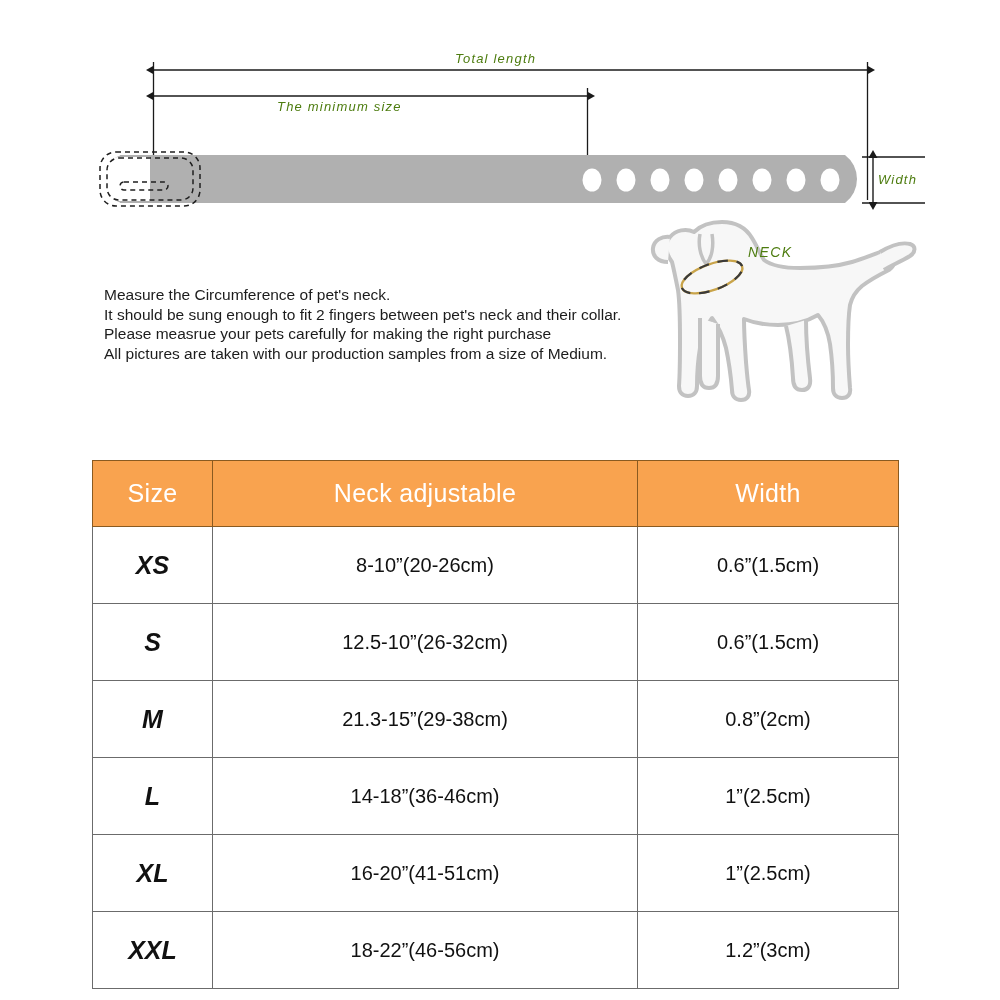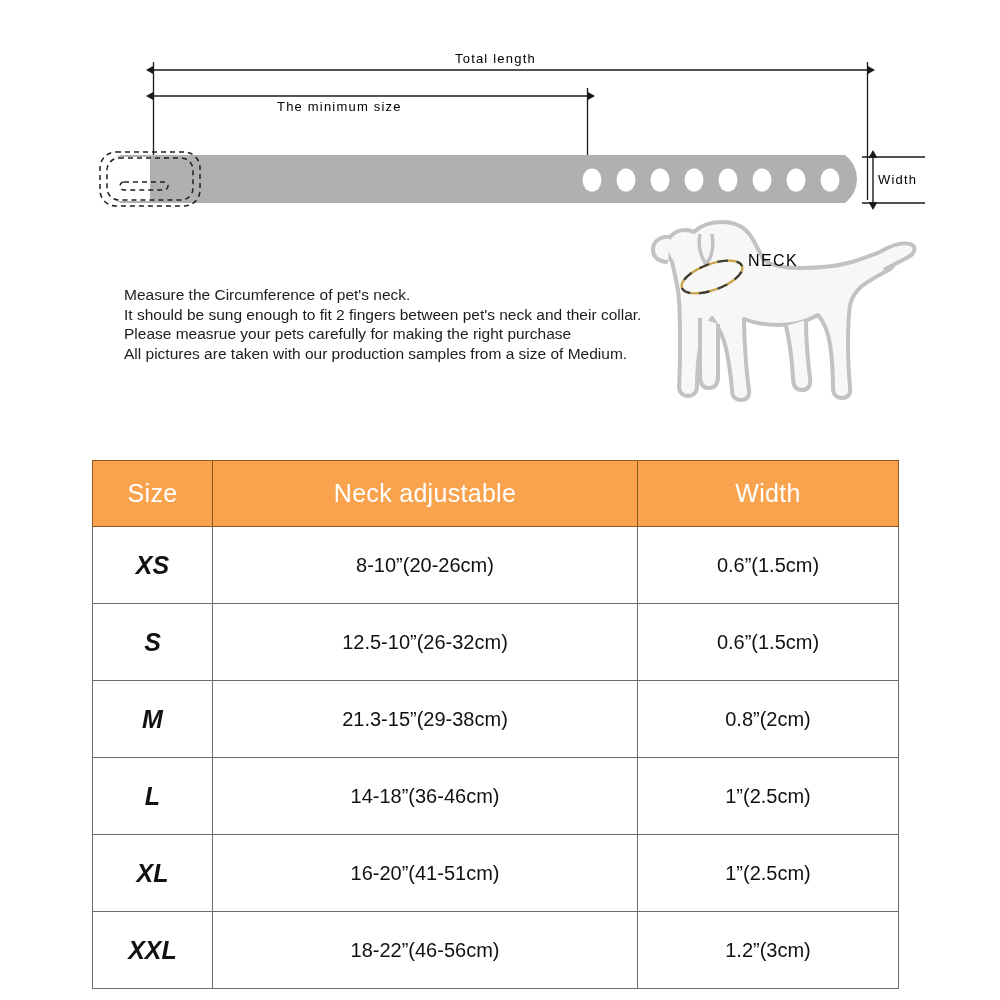--- a/index.html
+++ b/index.html
@@ -30,39 +30,39 @@
     width: 1000px;
     height: 430px;
   }
   .diagram svg { display: block; }
 
   .dim-label {
     position: absolute;
     font-family: "Liberation Sans", sans-serif;
     font-size: 13px;
     letter-spacing: 1.2px;
-    color: #000000;
+    color: #4d7c0f;
     white-space: nowrap;
+    font-style: italic;
   }
   #label-total-length { left: 455px; top: 51px; }
   #label-min-size     { left: 277px; top: 99px; text-align: right; }
   #label-width        { left: 878px; top: 172px; }
-  #label-neck         { left: 748px; top: 252px; font-size: 16px; letter-spacing: 1.4px; }
+  #label-neck         { left: 748px; top: 244px; font-size: 14px; letter-spacing: 1.4px; }
 
   
   .instructions {
     position: absolute;
     left: 104px;
     top: 285px;
     width: 580px;
     font-size: 15.5px;
     line-height: 19.5px;
     color: #1c1c1c;
     font-family: "Liberation Sans", sans-serif;
-    margin-left: 20px;
   }
   .instructions div { white-space: nowrap; }
 
   
   .size-table {
     position: absolute;
     left: 92px;
     top: 460px;
     width: 806px;
     border-collapse: collapse;

